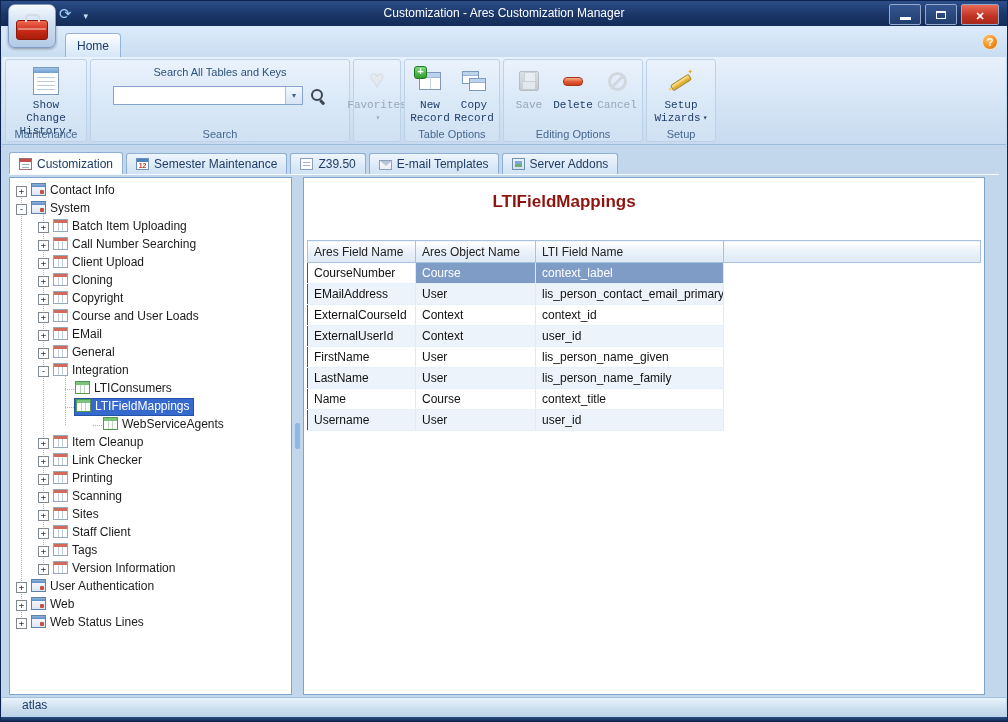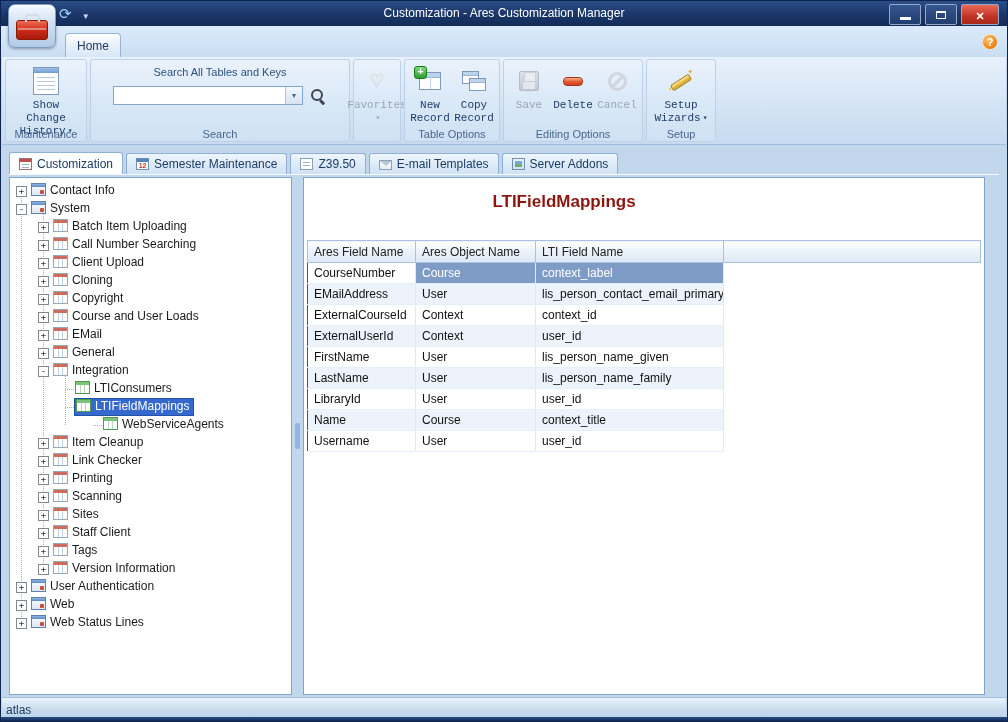--- a/index.html
+++ b/index.html
@@ -148,21 +148,21 @@
   .gridwrap{position:absolute;left:3px;top:54px;right:3px;}
   table.mappings{border-collapse:collapse;width:100%;table-layout:fixed;margin-top:8px;}
   table.mappings th{background:linear-gradient(#ffffff,#eaf1fa 50%,#dde9f5);border:1px solid #a8c2e0;font-weight:normal;font-size:12px;text-align:left;padding:2px 6px;height:17px;color:#222;white-space:nowrap;overflow:hidden;}
   table.mappings td{font-size:12px;padding:2px 6px;height:16px;border-right:1px solid #ddeaf7;border-bottom:1px solid #e6f0fa;color:#111;white-space:nowrap;overflow:hidden;background:#fff;}
   table.mappings td:first-child{border-left:1px solid #be185d;}
   table.mappings tbody tr:nth-child(even) td:not(.fill){background:#ecf3fb;}
   table.mappings td.fill{border:none;background:#fff;}
   table.mappings td.sel{background:#7f9cc6;color:#fff;}
 
   
-  .statusbar{position:absolute;left:1px;right:1px;bottom:4px;height:20px;background:linear-gradient(#e9f3fc,#cadded 60%,#bcd3ea);border-top:1px solid #a3c0de;font-size:12px;color:#1e3c64;display:flex;align-items:flex-end;padding-left:4px;box-sizing:border-box;}
+  .statusbar{position:absolute;left:1px;right:1px;bottom:4px;height:20px;background:linear-gradient(#e9f3fc,#cadded 60%,#bcd3ea);border-top:1px solid #a3c0de;font-size:12px;color:#1e3c64;display:flex;align-items:flex-start;padding-left:20px;box-sizing:border-box;}
   .bottom-edge{position:absolute;left:0;right:0;bottom:0;height:4px;background:linear-gradient(#2a4c85,#142c58);}
 </style>
 </head>
 <body>
 
 <div class="window">
 
   <div class="titlebar">
     <div class="qat">
       <span class="sync-icon">⟳</span>
@@ -546,26 +546,20 @@
               <td>lis_person_name_given</td>
               <td class="fill"></td>
             </tr>
             <tr>
               <td>LastName</td>
               <td>User</td>
               <td>lis_person_name_family</td>
               <td class="fill"></td>
             </tr>
             <tr>
-              <td>LibraryId</td>
-              <td>User</td>
-              <td>user_id</td>
-              <td class="fill"></td>
-            </tr>
-            <tr>
               <td>Name</td>
               <td>Course</td>
               <td>context_title</td>
               <td class="fill"></td>
             </tr>
             <tr>
               <td>Username</td>
               <td>User</td>
               <td>user_id</td>
               <td class="fill"></td>

